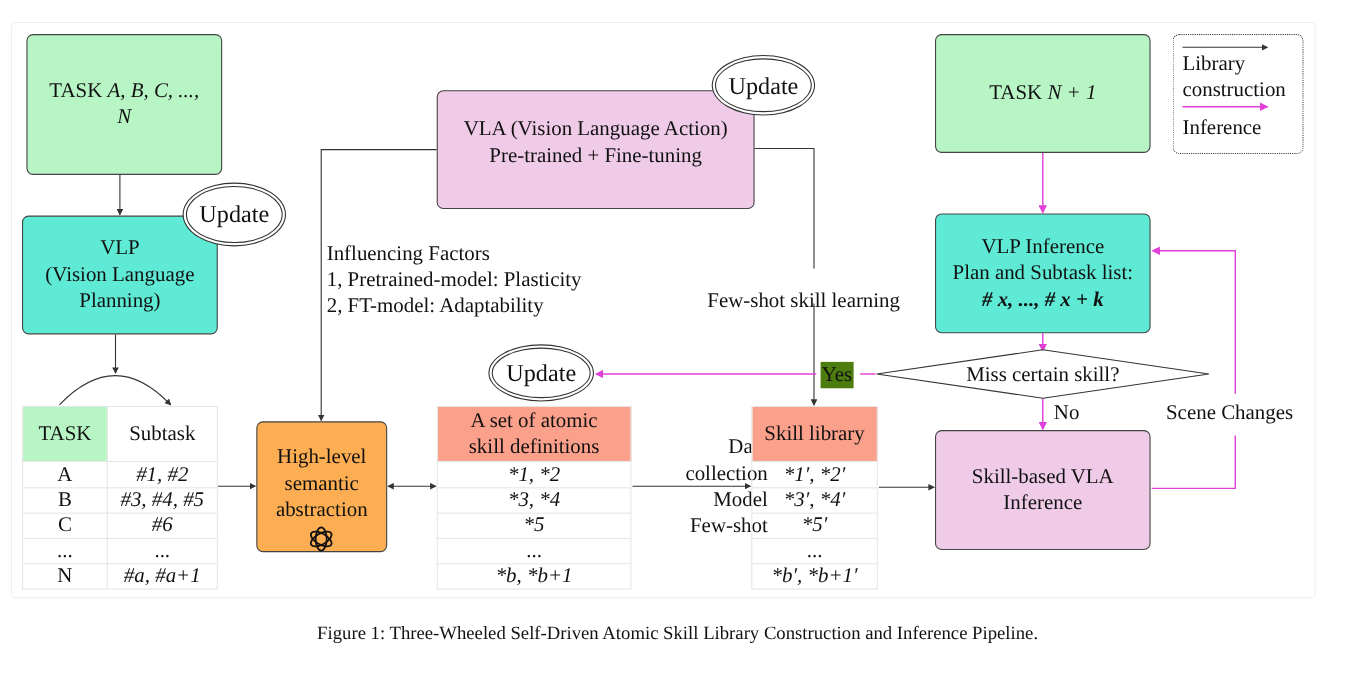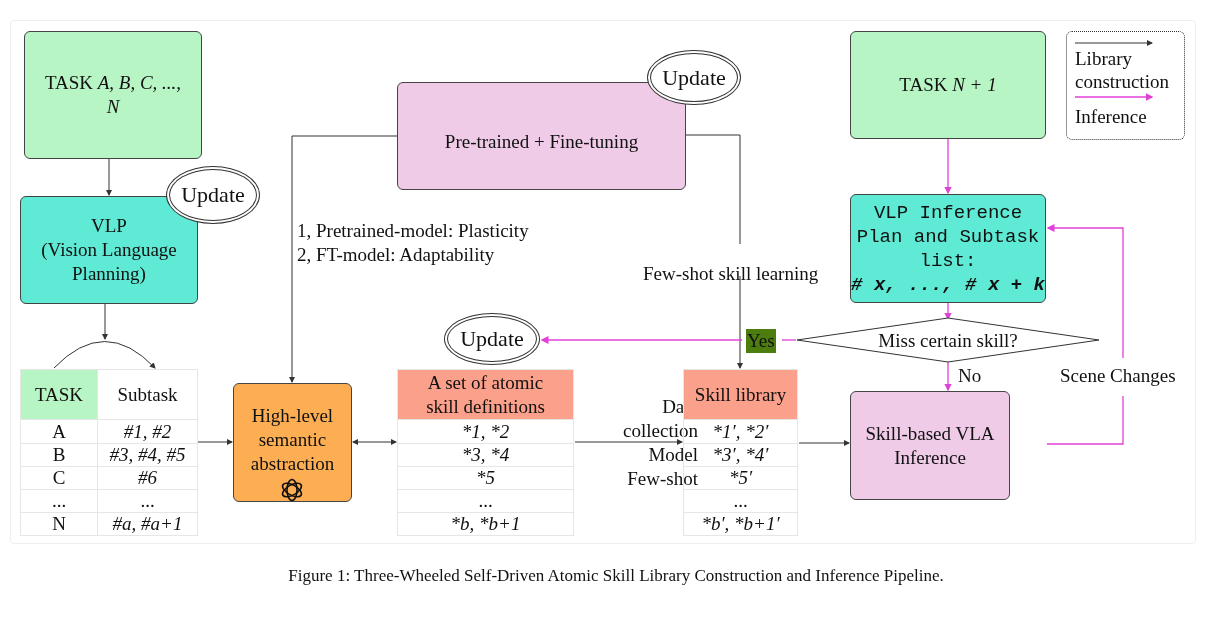--- a/index.html
+++ b/index.html
@@ -123,29 +123,30 @@
       </tr>
   <tr style="height:23px;">
         <td>N</td>
         <td><i>#a, #a+1</i></td>
       </tr>
 </tbody>
   </table>
 
 <div class="box pink" style="left:397px;top:82px;width:289px;height:108px;padding-bottom:12px;">
   <div>
-    <br>
+    <span>VLA (Vision Language Action)</span><br>
     <span>Pre-trained + Fine-tuning</span>
   </div>
 </div>
 <div class="ellipse" style="left:647px;top:50px;width:94px;height:55px;">
   <span>Update</span>
 </div>
 
 <div class="txt" style="left:297px;top:219px;">
+  <div>Influencing Factors</div>
   <div>1, Pretrained-model: Plasticity</div>
   <div>2, FT-model: Adaptability</div>
 </div>
 
 <div class="box orange" style="left:233px;top:383px;width:119px;height:119px;align-items:flex-start;padding-top:20px;">
   <div>
     <span>High-level</span><br>
     <span>semantic</span><br>
     <span>abstraction</span><br>
     <svg width="26" height="26" viewBox="0 0 26 26" style="margin-top:1px;">
@@ -227,33 +228,33 @@
 </div>
 
 <div class="legend">
   <div class="txt" style="left:8px;top:15px;line-height:23px;">
     <div>Library</div>
     <div>construction</div>
   </div>
   <div class="txt" style="left:8px;top:73px;">Inference</div>
 </div>
 
-<div class="box yellow" style="left:850px;top:194px;width:196px;height:109px;font-family:Liberation Mono, monospace;">
+<div class="box yellow" style="left:850px;top:194px;width:196px;height:109px;">
   <div>
     <span>VLP Inference</span><br>
     <span>Plan and Subtask list:</span><br>
     <i style="font-weight:bold;"># x, ..., # x + k</i>
   </div>
 </div>
 
 <div class="txt" style="left:848px;top:329px;width:200px;text-align:center;">Miss certain skill?</div>
 <div class="txt" style="left:746px;top:329px;background:#4d7c0f;padding:0 1px;">Yes</div>
 <div class="txt" style="left:958px;top:364px;">No</div>
 <div class="txt" style="left:1060px;top:364px;">Scene Changes</div>
 
-<div class="box pink" style="left:850px;top:391px;width:160px;height:109px;">
+<div class="box pink" style="left:850px;top:391px;width:196px;height:109px;">
   <div>
     <span>Skill-based VLA</span><br>
     <span>Inference</span>
   </div>
 </div>
 
 <div class="caption">Figure 1: Three-Wheeled Self-Driven Atomic Skill Library Construction and Inference Pipeline.</div>
 
 </body></html>

